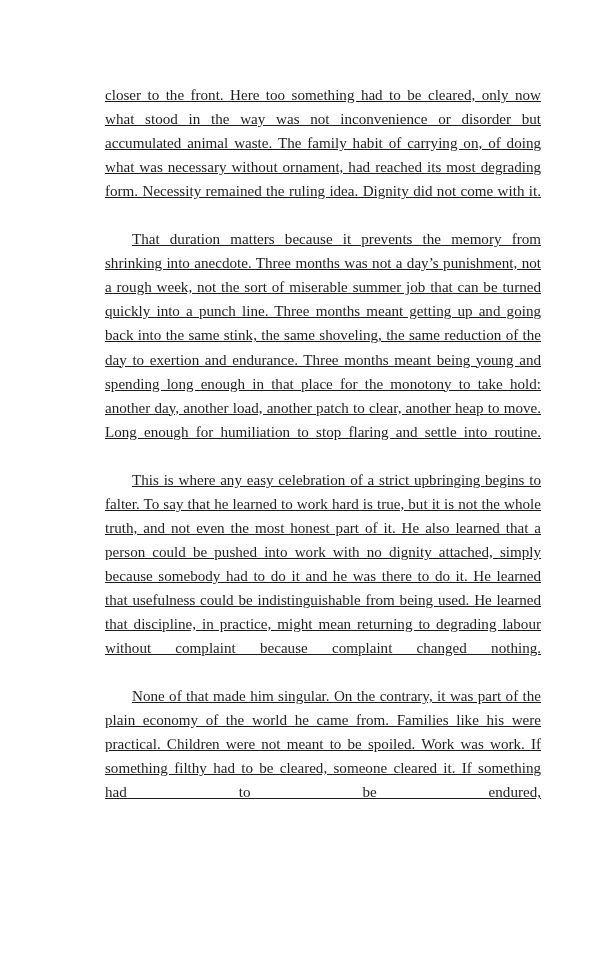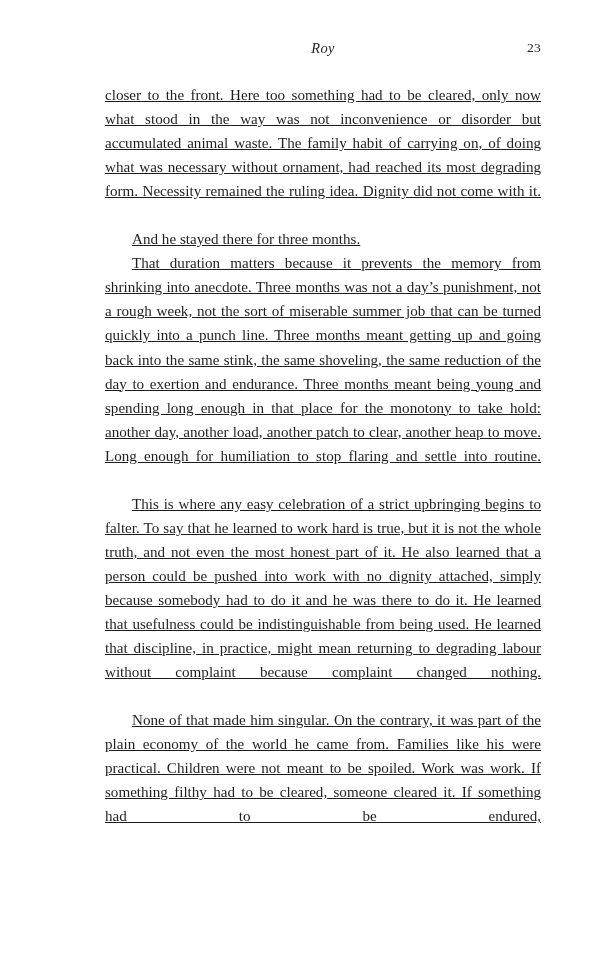--- a/index.html
+++ b/index.html
@@ -83,26 +83,21 @@
   }
   p.para.flush-last::after {
     display: none;
   }
 </style>
 </head>
 <body>
 
 <div class="page">
 
-  <div class="running-head">
-    <span class="running-head-title">Roy</span>
-    <span class="folio">23</span>
-  </div>
 
   <div class="textblock">
     <p class="para">closer to the front. Here too something had to be cleared, only now what stood in the way was not inconvenience or disorder but accumulated animal waste. The family habit of carrying on, of doing what was necessary without ornament, had reached its most degrading form. Necessity remained the ruling idea. Dignity did not come with it.</p>
-    <p class="para indent flush-last">And he stayed there for three months.</p>
     <p class="para indent">That duration matters because it prevents the memory from shrinking into anecdote. Three months was not a day’s punishment, not a rough week, not the sort of miserable summer job that can be turned quickly into a punch line. Three months meant getting up and going back into the same stink, the same shoveling, the same reduction of the day to exertion and endurance. Three months meant being young and spending long enough in that place for the monotony to take hold: another day, another load, another patch to clear, another heap to move. Long enough for humiliation to stop flaring and settle into routine.</p>
     <p class="para indent">This is where any easy celebration of a strict upbringing begins to falter. To say that he learned to work hard is true, but it is not the whole truth, and not even the most honest part of it. He also learned that a person could be pushed into work with no dignity attached, simply because somebody had to do it and he was there to do it. He learned that usefulness could be indistinguishable from being used. He learned that discipline, in practice, might mean returning to degrading labour without complaint because complaint changed nothing.</p>
     <p class="para indent">None of that made him singular. On the contrary, it was part of the plain economy of the world he came from. Families like his were practical. Children were not meant to be spoiled. Work was work. If something filthy had to be cleared, someone cleared it. If something had to be endured,</p>
   </div>
 
 </div>
 
 </body></html>

